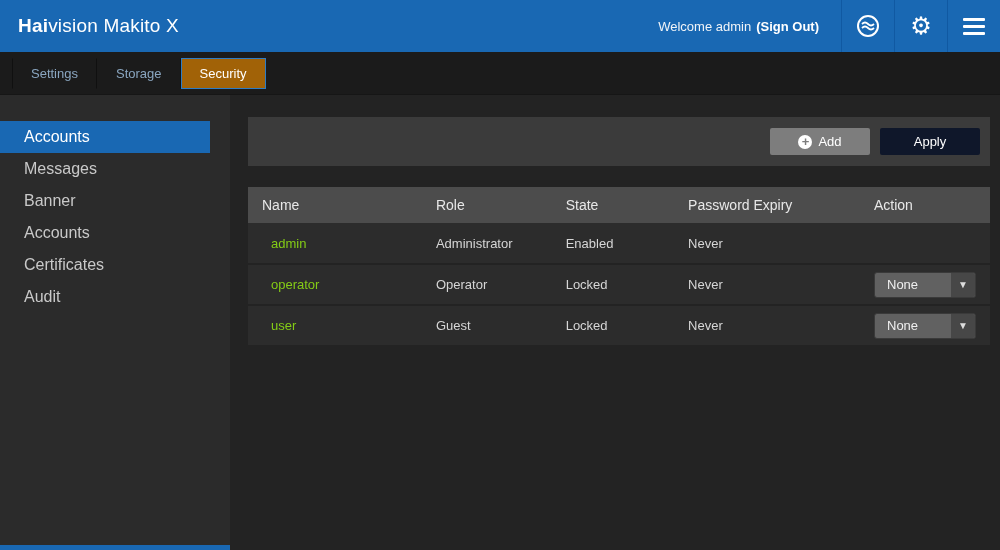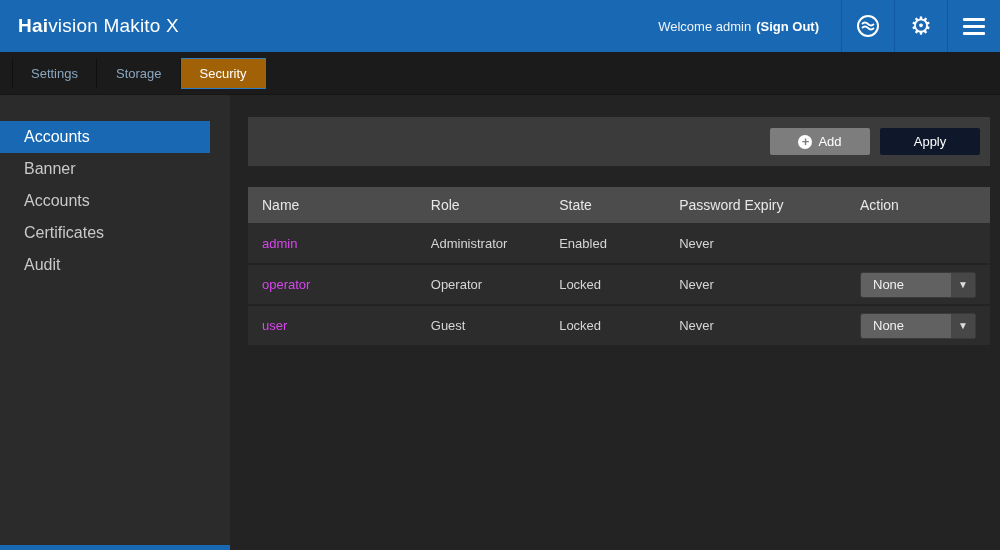--- a/index.html
+++ b/index.html
@@ -138,26 +138,26 @@
     height: 36px;
     padding: 0 14px;
   }
   tbody td {
     background: #2c2c2c;
     color: #d6d6d6;
     height: 41px;
     padding: 0 14px;
     border-bottom: 2px solid #232323;
   }
-  td.name-cell a { color: #d946ef; text-decoration: none; cursor: pointer; }
+  td.name-cell a { color: #84cc16; text-decoration: none; cursor: pointer; margin-left: 9px; }
 
   .dropdown {
     display: inline-flex;
     align-items: stretch;
-    width: 116px;
+    width: 102px;
     height: 26px;
     background: #616161;
     border: 1px solid #3a3a3a;
     border-radius: 3px;
     overflow: hidden;
     cursor: pointer;
   }
   .dropdown .dd-label {
     flex: 1 1 auto;
     display: flex; align-items: center;
@@ -211,20 +211,21 @@
   <nav class="tabbar">
     <div class="tab">Settings</div>
     <div class="tab">Storage</div>
     <div class="tab active">Security</div>
   </nav>
 
   <div class="main">
 
     <aside class="sidebar">
       <div class="side-item active">Accounts</div>
+      <div class="side-item">Messages</div>
       <div class="side-item">Banner</div>
       <div class="side-item">Accounts</div>
       <div class="side-item">Certificates</div>
       <div class="side-item">Audit</div>
       <div class="sidebar-accent"></div>
     </aside>
 
     <section class="content">
 
       <div class="toolbar">

